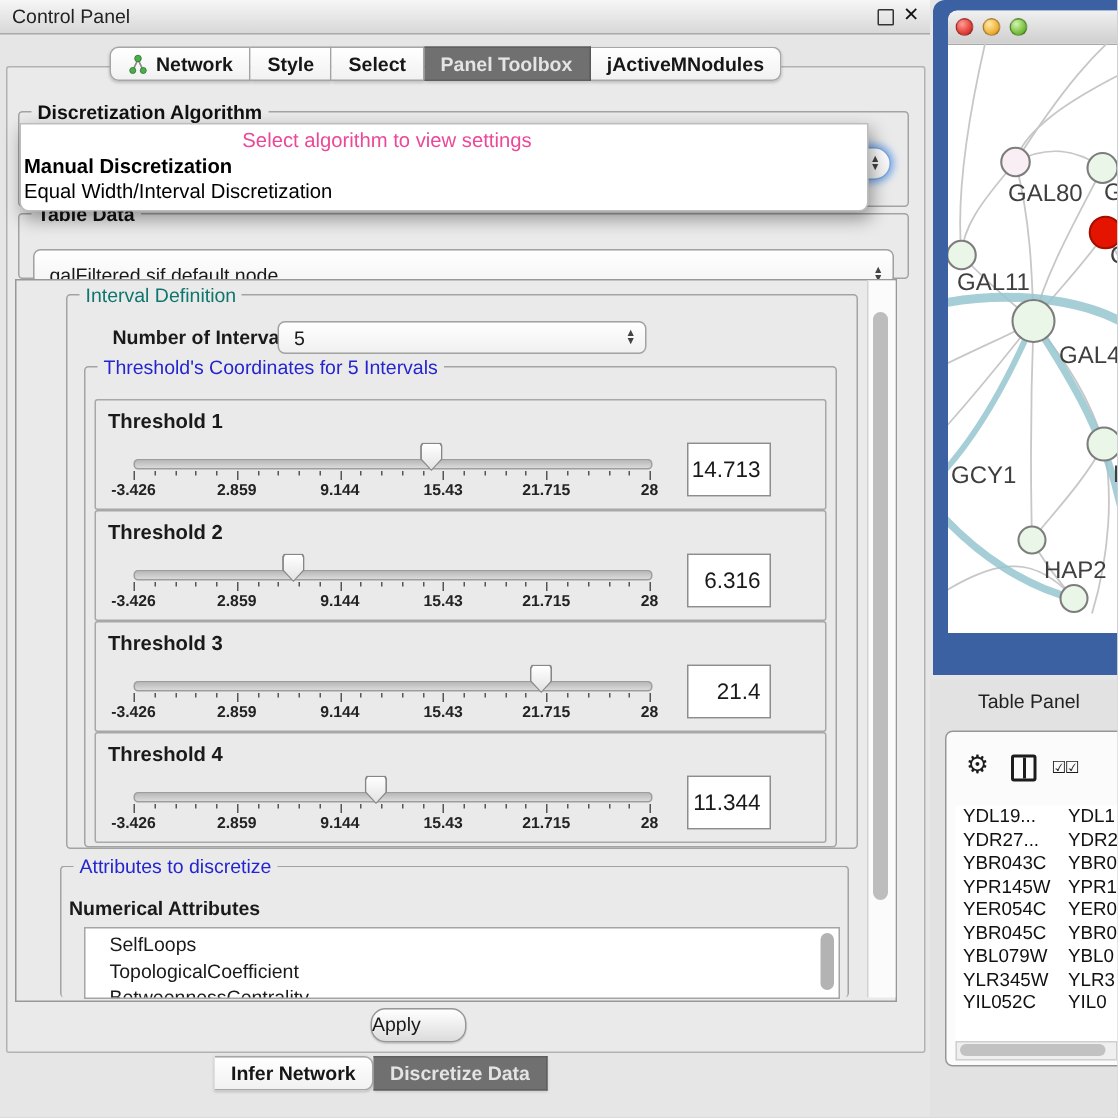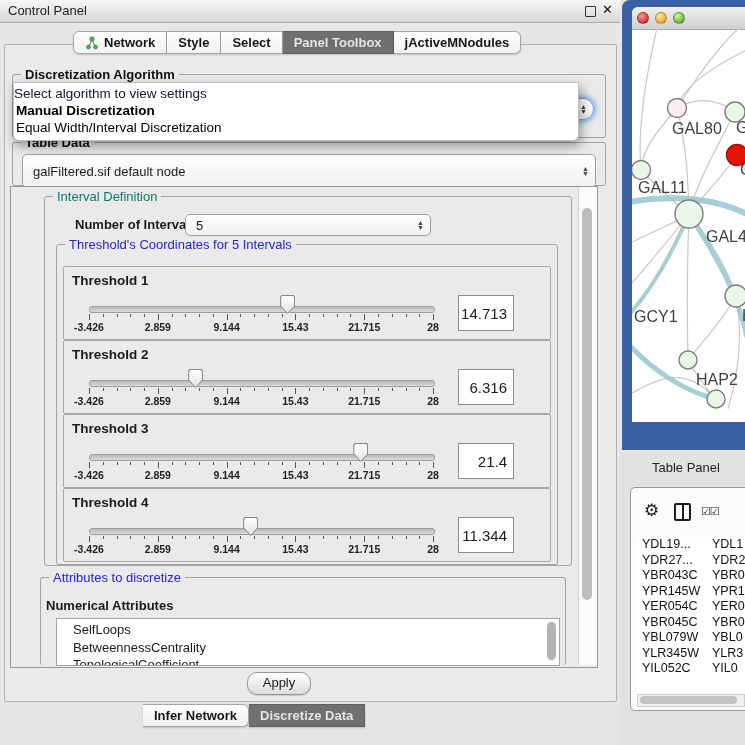--- a/index.html
+++ b/index.html
@@ -38,21 +38,21 @@
     font-size:13px;display:flex;align-items:center;padding:0 6px 0 10px;box-sizing:border-box;}
   .combo .stepper{margin-left:auto;display:flex;flex-direction:column;line-height:5px;
     font-size:7px;color:#444;}
 
   
   #algo-combo{left:22px;top:98px;width:572px;height:22px;border-radius:11px;
     border:1px solid #79a3dd;box-shadow:0 0 5px 2px rgba(90,150,230,.75);z-index:1;}
   #algo-popup{left:13px;top:82px;width:564px;height:57px;background:#ffffff;z-index:10;
     border:1px solid #bdbdbd;border-radius:0 0 6px 6px;
     box-shadow:2px 5px 12px rgba(0,0,0,.38);font-size:13.5px;}
-  #popup-placeholder{position:absolute;left:0;right:76px;top:3px;text-align:left;color:#0f172a;}
+  #popup-placeholder{position:absolute;left:0;right:76px;top:3px;text-align:center;color:#ec4899;}
   .popup-item{position:absolute;left:2px;white-space:nowrap;color:#000;}
 
   
   #scrollpane{left:10px;top:186px;width:586px;height:480px;background:#eaeaea;
     border:1px solid #989898;}
   #v-scrollbar{left:578px;top:187px;width:18px;height:478px;background:#fbfbfb;
     border-left:1px solid #d2d2d2;}
   #v-thumb{left:582px;top:208px;width:10px;height:392px;background:#bdbdbd;border-radius:5px;}
 
   
@@ -75,21 +75,21 @@
 
   
   #attr-list{left:56px;top:618px;width:502px;height:46px;background:#ffffff;
     border:1px solid #a5a5a5;overflow:hidden;}
   .attr-item{font-size:13px;line-height:17.5px;padding-left:16px;white-space:nowrap;}
   #attr-scroll{position:absolute;right:3px;top:3px;width:9px;height:38px;background:#b3b3b3;
     border-radius:5px;}
 
   #apply-btn{left:247px;top:672px;width:62px;height:21px;border-radius:10px;
     background:linear-gradient(#ffffff,#dcdcdc);border:1px solid #979797;
-    font-size:13px;text-align:center;line-height:20px;box-shadow:0 1px 1px rgba(0,0,0,.15);}
+    font-size:13px;text-align:left;line-height:20px;box-shadow:0 1px 1px rgba(0,0,0,.15);}
 
   
   #net-window{left:622px;top:0;width:123px;height:450px;background:#3c61a2;
     border-top-left-radius:8px;}
   #net-inner{left:632px;top:7px;width:113px;height:415px;background:#ffffff;
     border-top-left-radius:6px;overflow:hidden;}
   #net-titlebar{position:absolute;left:0;top:0;width:113px;height:22px;
     background:linear-gradient(#f0f0f0,#cfcfcf);border-bottom:1px solid #a9a9a9;
     border-top-left-radius:6px;}
   .light{position:absolute;top:5px;width:12px;height:12px;border-radius:50%;
@@ -176,21 +176,21 @@
 
     <div class="abs" id="algo-popup">
       <div id="popup-placeholder">Select algorithm to view settings</div>
       <div class="popup-item" style="top:20px;font-weight:bold;">Manual Discretization</div>
       <div class="popup-item" style="top:37px;">Equal Width/Interval Discretization</div>
     </div>
 
     <div class="abs groupbox" style="left:12px;top:142px;width:592px;height:42px;">
       <div class="grouptitle">Table Data</div>
     </div>
-    <div class="abs combo" style="left:22px;top:154px;width:574px;height:34px;">
+    <div class="abs combo" style="left:22px;top:166px;width:574px;height:34px;">
       <span>galFiltered.sif default node</span>
       <span class="stepper">
           <span>▲</span>
           <span>▼</span>
         </span>
     </div>
 
     <div class="abs" id="scrollpane"></div>
     <div class="abs" id="v-scrollbar"></div>
     <div class="abs" id="v-thumb"></div>
@@ -374,22 +374,22 @@
       </div>
 
     <div class="abs groupbox" style="left:40px;top:577px;width:524px;height:87px;border-bottom:none;">
       <div class="grouptitle blue">Attributes to discretize</div>
     </div>
     <div class="abs" style="left:46px;top:598px;font-size:13px;font-weight:bold;">Numerical Attributes</div>
     <div class="abs" id="attr-list">
       <div style="height:2px;"></div>
       <div id="attr-items">
           <div class="attr-item">SelfLoops</div>
+          <div class="attr-item">TopologicalCoefficient</div>
           <div class="attr-item">BetweennessCentrality</div>
-          <div class="attr-item">TopologicalCoefficient</div>
         </div>
       <div class="abs" id="attr-scroll"></div>
     </div>
 
     <div class="abs" id="apply-btn">Apply</div>
 
     <div class="abs segbar" style="left:143px;top:704px;">
       <div class="seg last">
         <span>Infer Network</span>
       </div>

